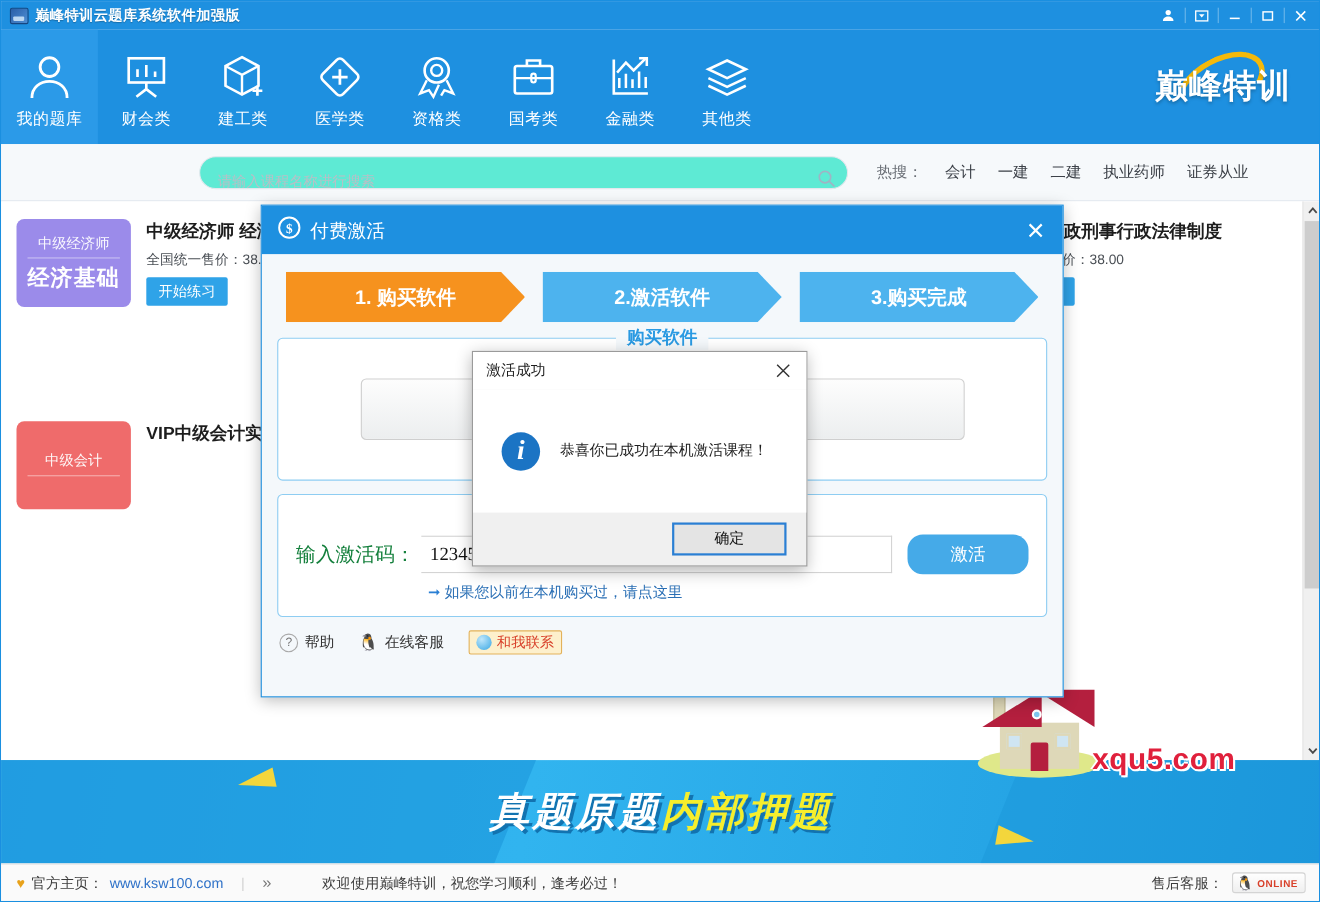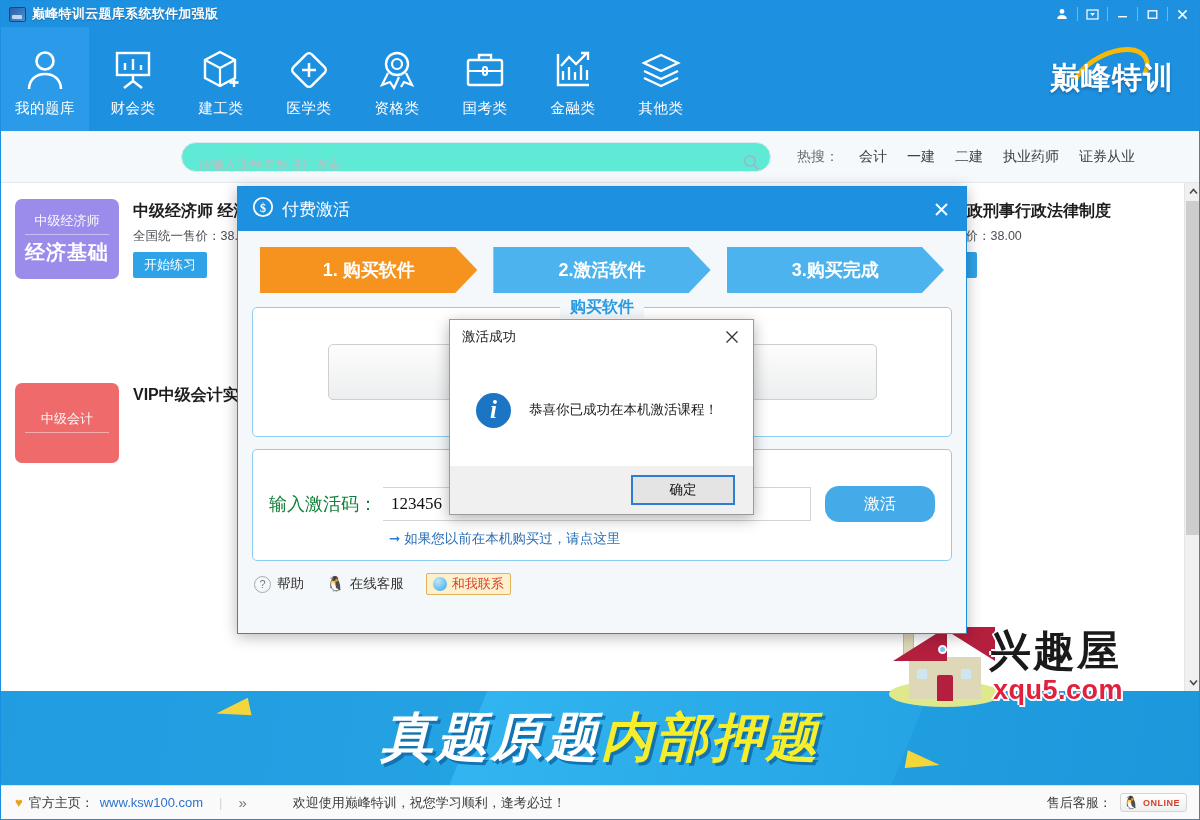--- a/index.html
+++ b/index.html
@@ -147,21 +147,21 @@
     position: absolute; left: -60px; top: -40px; width: 520px; height: 210px;
     background: #1a94d8; transform: skewX(-22deg); opacity: .55;
   }
   .banner .dk2 {
     position: absolute; right: -120px; top: -30px; width: 420px; height: 200px;
     background: #1a94d8; transform: skewX(-22deg); opacity: .4;
   }
   .banner .btext {
     position: absolute; left: 0; top: 0; width: 1200px; height: 94px;
     display: flex; align-items: center; justify-content: center;
-    font-size: 52px; font-weight: bold; font-style: italic; letter-spacing: 3px;
+    font-size: 36px; font-weight: bold; font-style: italic; letter-spacing: 3px;
   }
   .banner .w { color: #fff; text-shadow: 3px 3px 0 #1273b0; }
   .banner .y { color: #f6ee2c; text-shadow: 3px 3px 0 #1273b0; }
   .plane {
     position: absolute; width: 0; height: 0; border-style: solid;
     border-width: 9px 34px 9px 0; border-color: transparent #f3d63c transparent transparent;
   }
   .plane.p1 { left: 215px; top: 700px; transform: rotate(-12deg); }
   .plane.p2 { left: 905px; top: 752px; transform: rotate(10deg) scaleX(-1); }
 
@@ -280,21 +280,21 @@
     border-radius: 2px; padding: 1px 6px; cursor: pointer;
   }
   .mf-badge .ball {
     width: 14px; height: 14px; border-radius: 50%;
     background: radial-gradient(circle at 35% 30%, #bfe6fb, #37a7e4); margin-right: 5px;
   }
   .mf-badge .bt { color: #d8402a; font-size: 13px; }
 
   
   .alert {
-    position: absolute; left: 448px; top: 318px; width: 305px; height: 196px;
+    position: absolute; left: 428px; top: 318px; width: 305px; height: 196px;
     background: #f0f0f0; border: 1px solid #9a9a9a; box-shadow: 0 4px 14px rgba(0,0,0,.30);
   }
   .alert-head {
     height: 34px; background: #fff; display: flex; align-items: center; padding: 0 4px 0 12px;
   }
   .alert-title { font-size: 13.5px; color: #1d1d1d; }
   .alert-x {
     margin-left: auto; width: 34px; height: 30px; display: flex; align-items: center;
     justify-content: center; font-size: 16px; color: #3b3b3b; cursor: pointer;
   }
@@ -581,21 +581,20 @@
   <div class="wm">
     <div class="ground"></div>
     <div class="body"></div>
     <div class="chim"></div>
     <div class="roofL"></div>
     <div class="roofR"></div>
     <div class="dot"></div>
     <div class="w1"></div>
     <div class="w2"></div>
     <div class="door"></div>
-    <div class="name">兴趣屋</div>
     <div class="site">xqu5.com</div>
   </div>
 
   <div class="footer">
     <span class="f-heart">♥</span>
     <span class="f-lbl">官方主页：</span>
     <a class="f-url">www.ksw100.com</a>
     <span class="f-div">|</span>
     <span class="f-chev">»</span>
     <span class="f-msg">欢迎使用巅峰特训，祝您学习顺利，逢考必过！</span>

